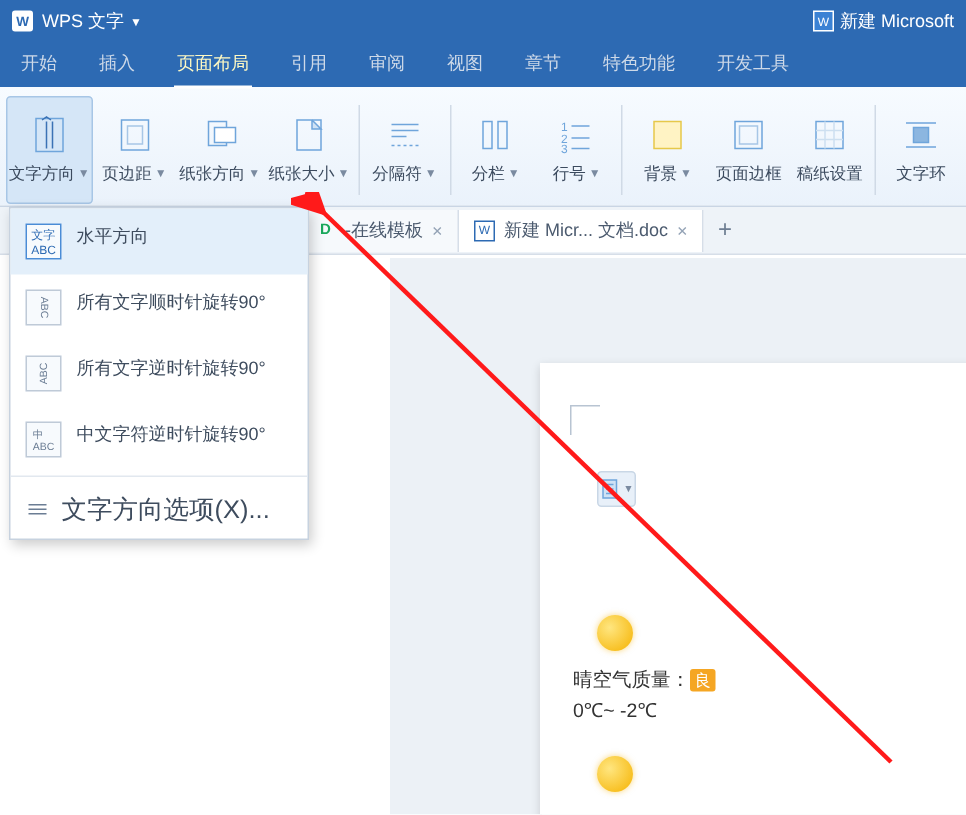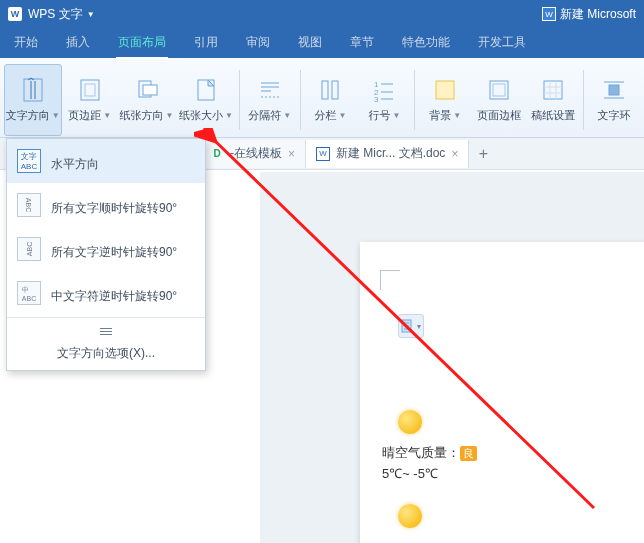--- a/index.html
+++ b/index.html
@@ -4,40 +4,40 @@
 <style>
   * { box-sizing: border-box; margin: 0; padding: 0; font-family: "Microsoft YaHei", sans-serif; }
   body { width: 644px; height: 543px; overflow: hidden; background: #fff; position: relative; }
   .titlebar { height: 28px; background: #2d6ab3; color: #fff; display: flex; align-items: center; padding: 0 8px; font-size: 12px; }
   .titlebar .app-icon { width: 14px; height: 14px; background: #fff; border-radius: 2px; margin-right: 6px; display:flex; align-items:center; justify-content:center; font-size:9px; color:#2d6ab3; font-weight:bold; }
   .titlebar .dropdown-caret { margin-left: 4px; font-size: 8px; }
   .titlebar .right { position: absolute; right: 8px; display:flex; align-items:center; gap:4px; }
   .titlebar .doc-icon { width:14px; height:14px; background:#3b82d4; border:1px solid #fff; display:flex; align-items:center; justify-content:center; font-size:8px; }
   .menubar { height: 30px; background: #2d6ab3; display: flex; align-items: flex-start; padding: 0 12px; gap: 24px; font-size: 12px; color: #cdd9e8; }
   .menubar .tab { cursor: pointer; padding: 6px 2px; }
-  .menubar .tab.active { color: #5eead4; border-bottom: 2px solid #fff; }
+  .menubar .tab.active { color: #fef9c3; border-bottom: 2px solid #fff; }
   .ribbon { height: 80px; background: linear-gradient(#f7fbff,#eaf2fb); border-bottom: 1px solid #c9d5e4; display: flex; align-items: center; padding: 4px 4px 0 4px; gap: 2px; }
   .ribbon .rbtn { display:flex; flex-direction:column; align-items:center; justify-content:center; min-width:52px; height:72px; padding:4px 6px; font-size:11px; color:#3b4a5e; cursor:pointer; border:1px solid transparent; border-radius:3px; }
   .ribbon .rbtn.active { background:#d5e6f7; border-color:#a7c6e6; }
   .ribbon .rbtn .ricon { width:28px; height:28px; margin-bottom:4px; display:flex; align-items:center; justify-content:center; }
   .ribbon .rbtn .rlabel { display:flex; align-items:center; gap:2px; white-space:nowrap; }
   .ribbon .rbtn .caret { font-size:8px; color:#7a8aa0; }
   .ribbon .sep { width:1px; height:60px; background:#d0dae6; margin:0 2px; }
   .doctabs { height: 32px; background: #eef3f8; border-bottom:1px solid #d6dee8; display:flex; align-items:center; padding-left:200px; overflow:hidden; }
   .doctabs .dtab { display:flex; align-items:center; gap:6px; padding:0 10px; height:28px; font-size:12px; color:#4b5a6e; border-right:1px solid #d6dee8; background:#f6f9fc; cursor:pointer; }
   .doctabs .dtab .dicon { width:14px; height:14px; display:flex; align-items:center; justify-content:center; font-size:10px; }
   .doctabs .dtab .close { color:#94a3b6; font-size:12px; }
   .doctabs .plus { width:28px; display:flex; align-items:center; justify-content:center; color:#6e7e92; font-size:16px; cursor:pointer; }
   .dropdown { position:absolute; top:138px; left:6px; width:200px; background:#fff; border:1px solid #c7d2df; box-shadow:2px 3px 8px rgba(0,0,0,.2); z-index:10; }
-  .dropdown .ditem { display:flex; align-items:flex-end; gap:10px; padding:10px 10px; font-size:12px; color:#3e4c5e; cursor:pointer; }
+  .dropdown .ditem { display:flex; align-items:flex-start; gap:10px; padding:10px 10px; font-size:12px; color:#3e4c5e; cursor:pointer; }
   .dropdown .ditem.selected { background:#e3effa; }
   .dropdown .ditem .dicon { width:24px; height:24px; border:1px solid #bfcad7; display:flex; align-items:center; justify-content:center; font-size:8px; color:#6b7d94; background:#f7fafd; flex-shrink:0; }
   .dropdown .ditem.selected .dicon { border-color:#4a8cd6; color:#2d6ab3; }
   .dropdown .divider { height:1px; background:#e2e8ef; margin:2px 0; }
-  .dropdown .more { display:flex; align-items:center; gap:10px; padding:8px 12px; font-size:12px; color:#3e4c5e; cursor:pointer;flex-direction:column; }
+  .dropdown .more { display:flex; align-items:center; gap:10px; padding:8px 12px; font-size:17px; color:#3e4c5e; cursor:pointer; }
   .dropdown .bars { display:flex; flex-direction:column; gap:2px; width:12px; }
   .dropdown .bars span { height:1px; background:#6b7d94; }
   .page { position:absolute; left:260px; top:172px; right:0; bottom:0; background:#ecf1f6; overflow:hidden; }
   .paper { position:absolute; left:100px; top:70px; width:400px; height:500px; background:#fff; box-shadow:0 2px 6px rgba(0,0,0,.15); padding:60px 40px; font-size:12px; color:#333; }
   .paper .corner { position:absolute; width:20px; height:20px; }
   .paper .corner.tl { top:28px; left:20px; border-top:1px solid #b8c4d2; border-left:1px solid #b8c4d2; }
   .paper .floater { position:absolute; left:38px; top:72px; width:26px; height:24px; background:#e8f0f9; border:1px solid #c9d7e6; border-radius:3px; display:flex; align-items:center; justify-content:center; color:#7a8aa0; font-size:12px; }
   .paper .floater .caret2 { font-size:7px; margin-left:2px; }
   .sun { width:24px; height:24px; border-radius:50%; background:radial-gradient(circle at 35% 35%, #ffe680, #f5b200); box-shadow:0 0 4px rgba(245,178,0,.5); display:inline-block; }
   .weather-row { position:absolute; font-size:13px; color:#333; }
@@ -271,21 +271,21 @@
       <span class="caret2">▼</span>
     </div>
 
     <div class="weather-row" style="left:38px; top:168px;">
       <span class="sun"></span>
     </div>
     <div class="weather-row" style="left:22px; top:202px;">
       <span>晴空气质量：</span><span class="badge">良</span>
     </div>
     <div class="weather-row" style="left:22px; top:222px;">
-      <span>5℃~ -5℃</span>
+      <span>0℃~ -2℃</span>
     </div>
     <div class="weather-row" style="left:38px; top:262px;">
       <span class="sun"></span>
     </div>
     <div class="weather-row" style="left:22px; top:300px;">
       
     </div>
 
   </div>
 </div>

